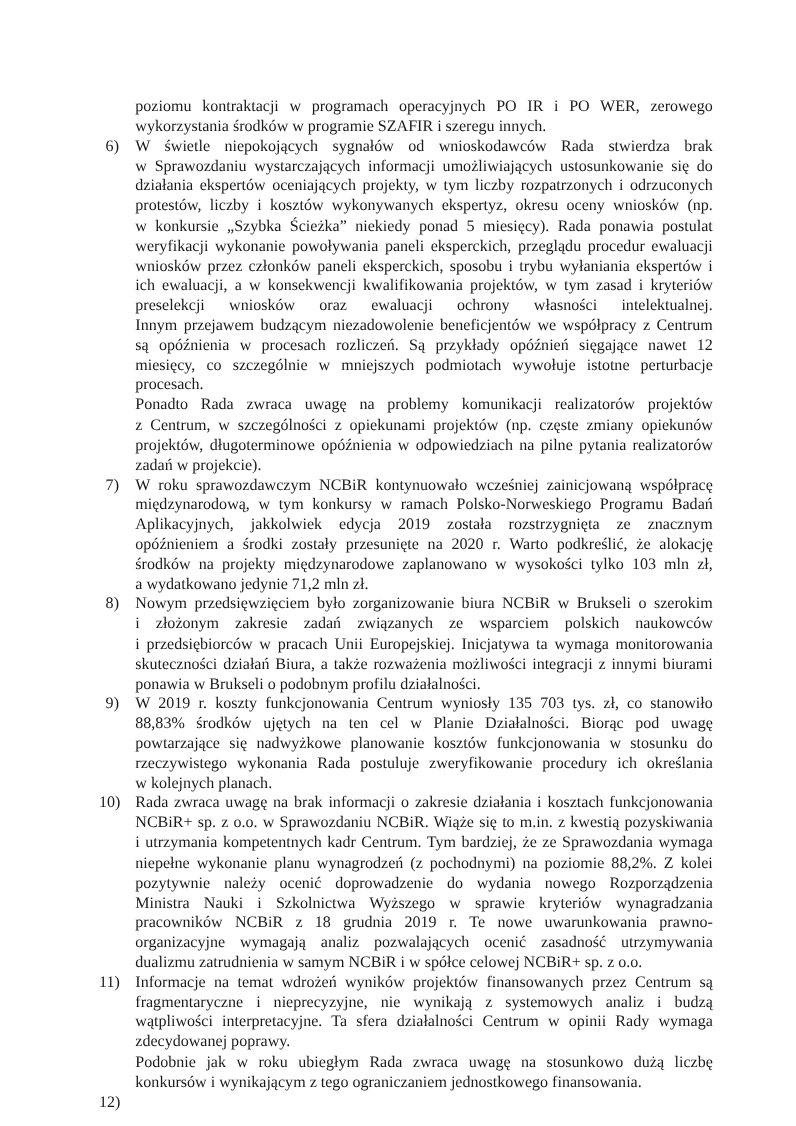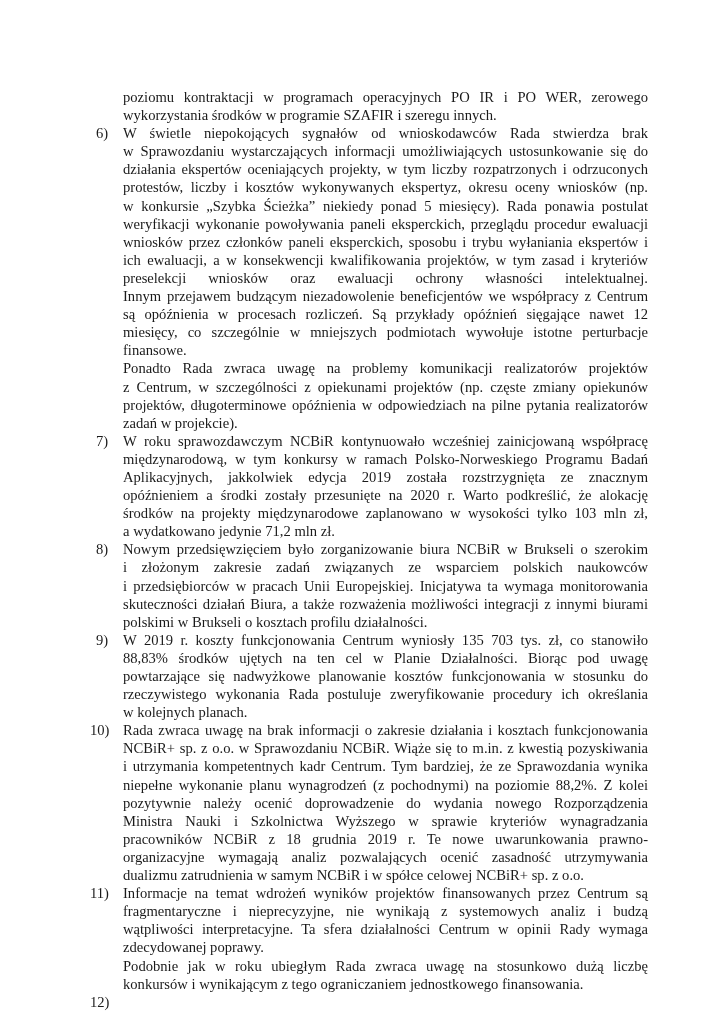--- a/index.html
+++ b/index.html
@@ -36,21 +36,21 @@
           <span class="line">działania ekspertów oceniających projekty, w tym liczby rozpatrzonych i odrzuconych</span>
           <span class="line">protestów, liczby i kosztów wykonywanych ekspertyz, okresu oceny wniosków (np.</span>
           <span class="line">w konkursie „Szybka Ścieżka” niekiedy ponad 5 miesięcy). Rada ponawia postulat</span>
           <span class="line">weryfikacji wykonanie powoływania paneli eksperckich, przeglądu procedur ewaluacji</span>
           <span class="line">wniosków przez członków paneli eksperckich, sposobu i trybu wyłaniania ekspertów i</span>
           <span class="line">ich ewaluacji, a w konsekwencji kwalifikowania projektów, w tym zasad i kryteriów</span>
           <span class="line">preselekcji wniosków oraz ewaluacji ochrony własności intelektualnej.</span>
           <span class="line">Innym przejawem budzącym niezadowolenie beneficjentów we współpracy z Centrum</span>
           <span class="line">są opóźnienia w procesach rozliczeń. Są przykłady opóźnień sięgające nawet 12</span>
           <span class="line">miesięcy, co szczególnie w mniejszych podmiotach wywołuje istotne perturbacje</span>
-          <span class="line last">finansowe.</span>
+          <span class="line last">procesach.</span>
           <div>
             <span class="line">Ponadto Rada zwraca uwagę na problemy komunikacji realizatorów projektów</span>
             <span class="line">z Centrum, w szczególności z opiekunami projektów (np. częste zmiany opiekunów</span>
             <span class="line">projektów, długoterminowe opóźnienia w odpowiedziach na pilne pytania realizatorów</span>
             <span class="line last">zadań w projekcie).</span>
           </div>
         </div>
         <div class="item">
           <span class="num">7)</span>
           <span class="line">W roku sprawozdawczym NCBiR kontynuowało wcześniej zainicjowaną współpracę</span>
@@ -59,35 +59,35 @@
           <span class="line">opóźnieniem a środki zostały przesunięte na 2020 r. Warto podkreślić, że alokację</span>
           <span class="line">środków na projekty międzynarodowe zaplanowano w wysokości tylko 103 mln zł,</span>
           <span class="line last">a wydatkowano jedynie 71,2 mln zł.</span>
         </div>
         <div class="item">
           <span class="num">8)</span>
           <span class="line">Nowym przedsięwzięciem było zorganizowanie biura NCBiR w Brukseli o szerokim</span>
           <span class="line">i złożonym zakresie zadań związanych ze wsparciem polskich naukowców</span>
           <span class="line">i przedsiębiorców w pracach Unii Europejskiej. Inicjatywa ta wymaga monitorowania</span>
           <span class="line">skuteczności działań Biura, a także rozważenia możliwości integracji z innymi biurami</span>
-          <span class="line last">polskimi w Brukseli o kosztach profilu działalności.</span>
+          <span class="line last">ponawia w Brukseli o podobnym profilu działalności.</span>
         </div>
         <div class="item">
           <span class="num">9)</span>
           <span class="line">W 2019 r. koszty funkcjonowania Centrum wyniosły 135 703 tys. zł, co stanowiło</span>
           <span class="line">88,83% środków ujętych na ten cel w Planie Działalności. Biorąc pod uwagę</span>
           <span class="line">powtarzające się nadwyżkowe planowanie kosztów funkcjonowania w stosunku do</span>
           <span class="line">rzeczywistego wykonania Rada postuluje zweryfikowanie procedury ich określania</span>
           <span class="line last">w kolejnych planach.</span>
         </div>
         <div class="item">
           <span class="num" style="left: -6px;">10)</span>
           <span class="line">Rada zwraca uwagę na brak informacji o zakresie działania i kosztach funkcjonowania</span>
           <span class="line">NCBiR+ sp. z o.o. w Sprawozdaniu NCBiR. Wiąże się to m.in. z kwestią pozyskiwania</span>
-          <span class="line">i utrzymania kompetentnych kadr Centrum. Tym bardziej, że ze Sprawozdania wynika</span>
+          <span class="line">i utrzymania kompetentnych kadr Centrum. Tym bardziej, że ze Sprawozdania wymaga</span>
           <span class="line">niepełne wykonanie planu wynagrodzeń (z pochodnymi) na poziomie 88,2%. Z kolei</span>
           <span class="line">pozytywnie należy ocenić doprowadzenie do wydania nowego Rozporządzenia</span>
           <span class="line">Ministra Nauki i Szkolnictwa Wyższego w sprawie kryteriów wynagradzania</span>
           <span class="line">pracowników NCBiR z 18 grudnia 2019 r. Te nowe uwarunkowania prawno-</span>
           <span class="line">organizacyjne wymagają analiz pozwalających ocenić zasadność utrzymywania</span>
           <span class="line last">dualizmu zatrudnienia w samym NCBiR i w spółce celowej NCBiR+ sp. z o.o.</span>
         </div>
         <div class="item">
           <span class="num" style="left: -6px; text-align: right;">11)</span>
           <span class="line">Informacje na temat wdrożeń wyników projektów finansowanych przez Centrum są</span>

